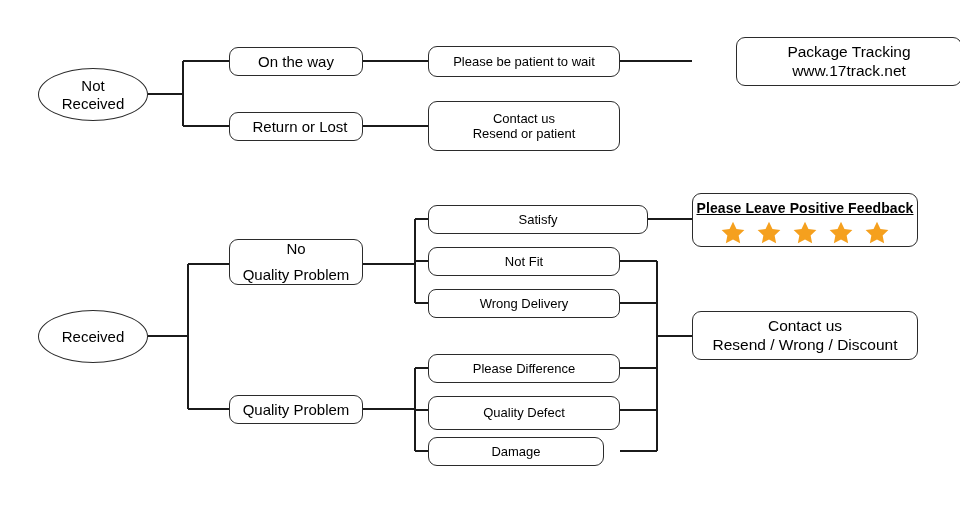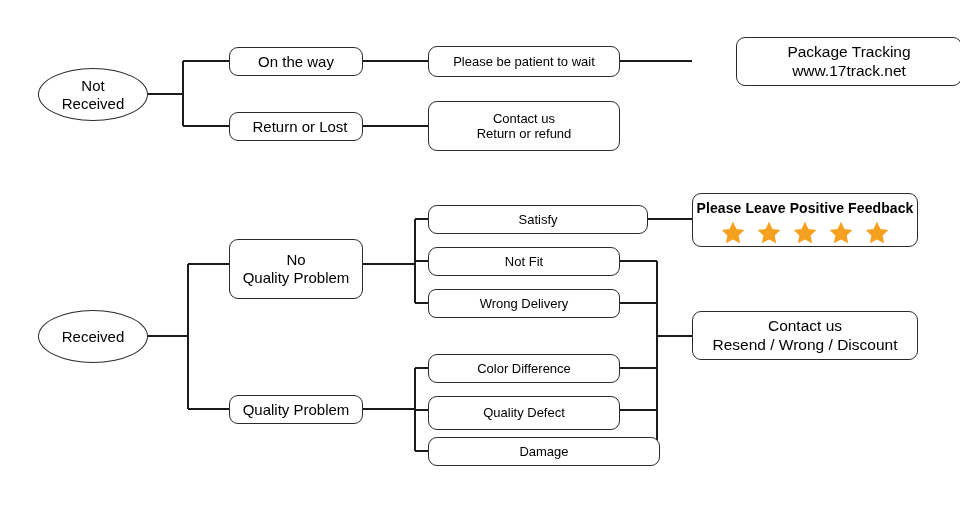--- a/index.html
+++ b/index.html
@@ -60,20 +60,21 @@
   .t-stage     { font-size: 15px; }
   .t-leaf      { font-size: 13px; }
   .t-dest      { font-size: 15.5px; }
   .t-feedback  { font-size: 14px; font-weight: bold; letter-spacing: .1px; }
 
   
   .feedback {
     justify-content: flex-end;
     padding-top: 6px;
     gap: 2px;
+    text-decoration: underline;
   }
   .stars {
     display: flex;
     flex-direction: row;
     gap: 10px;
     align-items: center;
     justify-content: center;
     margin-top: 1px;
   }
   .star {
@@ -149,33 +150,33 @@
   <div class="node rounded t-stage" style="left:229px; top:112px; width:134px; height:29px;padding-left:8px;">
     <span class="line">Return or Lost</span>
   </div>
 
   <div class="node rounded t-leaf" style="left:428px; top:46px; width:192px; height:31px;">
     <span class="line">Please be patient to wait</span>
   </div>
 
   <div class="node rounded t-leaf" style="left:428px; top:101px; width:192px; height:50px;">
     <span class="line">Contact us</span>
-    <span class="line">Return or refund</span>
+    <span class="line">Resend or patient</span>
   </div>
 
   <div class="node rounded t-dest" style="left:692px; top:37px; width:226px; height:49px;margin-left:44px;">
     <span class="line">Package Tracking</span>
     <span class="line">www.17track.net</span>
   </div>
 
   <div class="node ellipse t-terminal" style="left:38px; top:310px; width:110px; height:53px;">
     <span class="line">Received</span>
   </div>
 
-  <div class="node rounded t-stage" style="left:229px; top:239px; width:134px; height:60px;">
+  <div class="node rounded t-stage" style="left:229px; top:239px; width:134px; height:46px;justify-content:space-between;">
     <span class="line">No</span>
     <span class="line">Quality Problem</span>
   </div>
 
   <div class="node rounded t-stage" style="left:229px; top:395px; width:134px; height:29px;">
     <span class="line">Quality Problem</span>
   </div>
 
   <div class="node rounded t-leaf" style="left:428px; top:205px; width:220px; height:29px;">
     <span class="line">Satisfy</span>
@@ -183,28 +184,28 @@
 
   <div class="node rounded t-leaf" style="left:428px; top:247px; width:192px; height:29px;">
     <span class="line">Not Fit</span>
   </div>
 
   <div class="node rounded t-leaf" style="left:428px; top:289px; width:192px; height:29px;border-radius:8px;">
     <span class="line">Wrong Delivery</span>
   </div>
 
   <div class="node rounded t-leaf" style="left:428px; top:354px; width:192px; height:29px;">
-    <span class="line">Color Difference</span>
+    <span class="line">Please Difference</span>
   </div>
 
   <div class="node rounded t-leaf" style="left:428px; top:396px; width:192px; height:34px;">
     <span class="line">Quality Defect</span>
   </div>
 
-  <div class="node rounded t-leaf" style="left:428px; top:437px; width:232px; height:29px;">
+  <div class="node rounded t-leaf" style="left:428px; top:437px; width:176px; height:29px;">
     <span class="line">Damage</span>
   </div>
 
   <div class="node rounded feedback" style="left:692px; top:193px; width:226px; height:54px;">
     <span class="line t-feedback">Please Leave Positive Feedback</span>
     <span class="stars" id="star-row">
         <svg class="star" viewBox="0 0 24 24">
           <path fill="#F5A01E" d="M12 1.6 L15.2 8.3 L22.5 9.2 L17.2 14.2 L18.6 21.4 L12 17.9 L5.4 21.4 L6.8 14.2 L1.5 9.2 L8.8 8.3 Z"></path>
         </svg>
         <svg class="star" viewBox="0 0 24 24">

